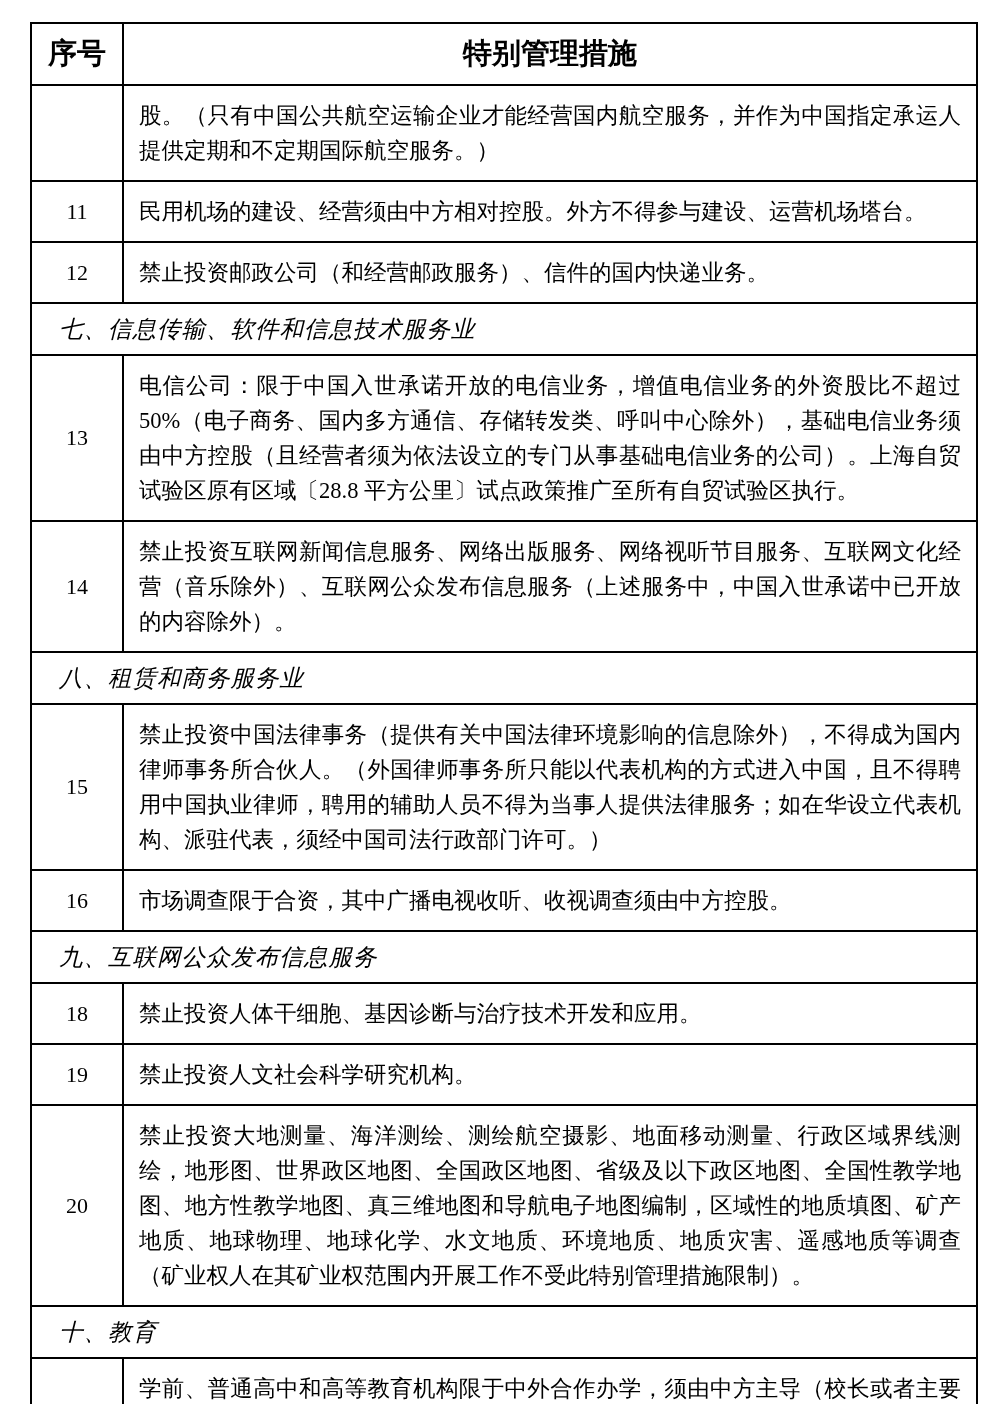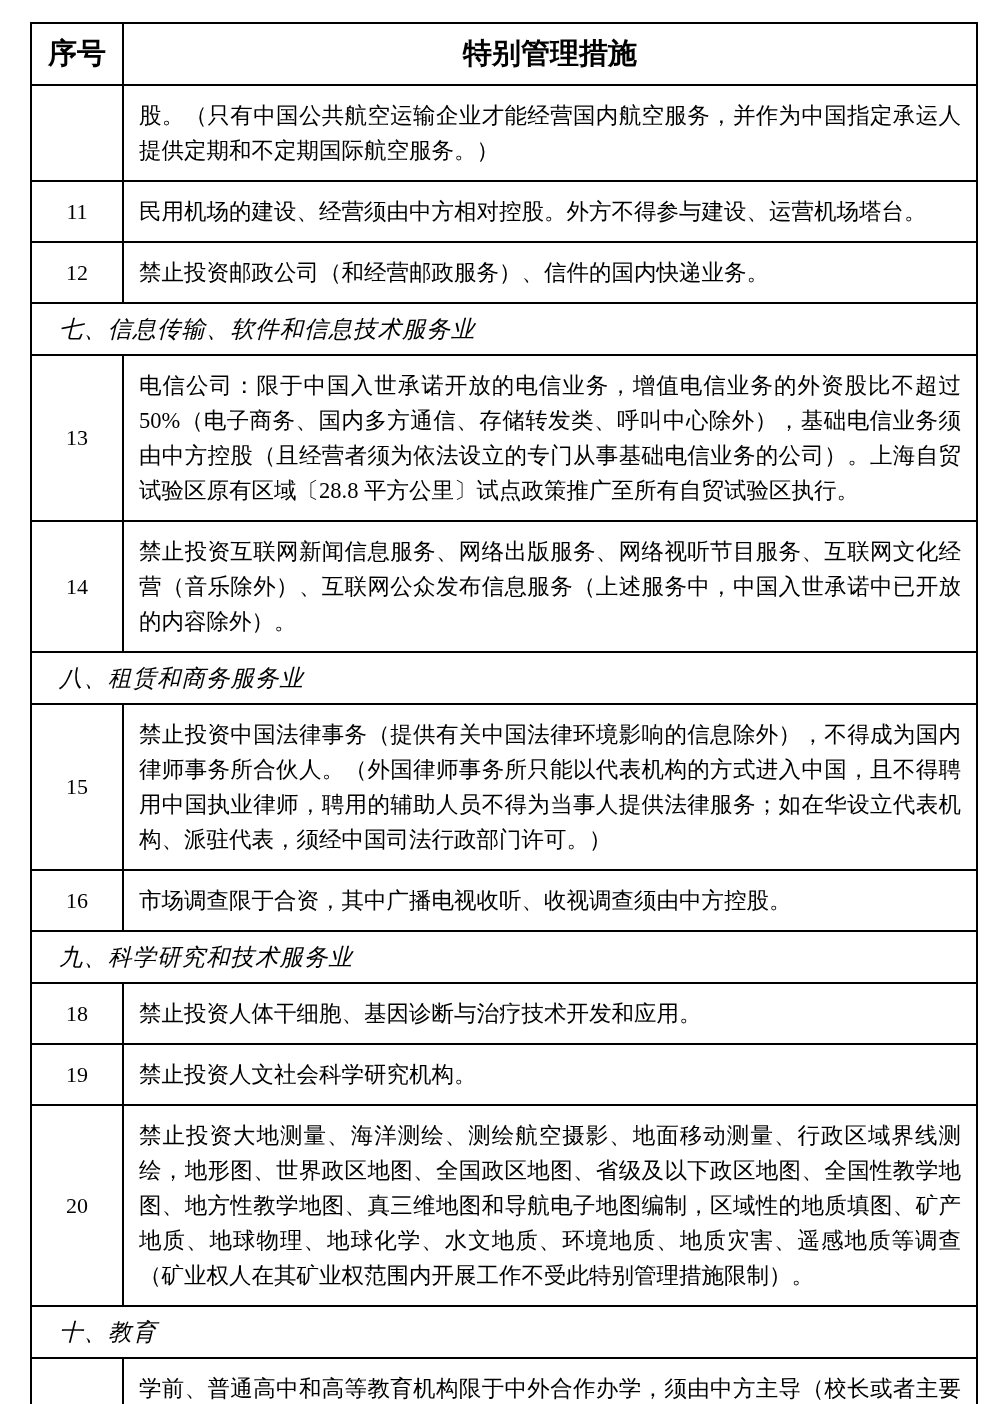--- a/index.html
+++ b/index.html
@@ -114,21 +114,21 @@
         </tr>
         <tr>
           <td class="num-cell">15</td>
           <td class="text-cell">禁止投资中国法律事务（提供有关中国法律环境影响的信息除外），不得成为国内律师事务所合伙人。（外国律师事务所只能以代表机构的方式进入中国，且不得聘用中国执业律师，聘用的辅助人员不得为当事人提供法律服务；如在华设立代表机构、派驻代表，须经中国司法行政部门许可。）</td>
         </tr>
         <tr>
           <td class="num-cell">16</td>
           <td class="text-cell">市场调查限于合资，其中广播电视收听、收视调查须由中方控股。</td>
         </tr>
         <tr>
-          <td colspan="2" class="section-cell">九、科学研究和技术服务业</td>
+          <td colspan="2" class="section-cell">九、互联网公众发布信息服务</td>
         </tr>
         <tr>
           <td class="num-cell">18</td>
           <td class="text-cell">禁止投资人体干细胞、基因诊断与治疗技术开发和应用。</td>
         </tr>
         <tr>
           <td class="num-cell">19</td>
           <td class="text-cell">禁止投资人文社会科学研究机构。</td>
         </tr>
         <tr>

